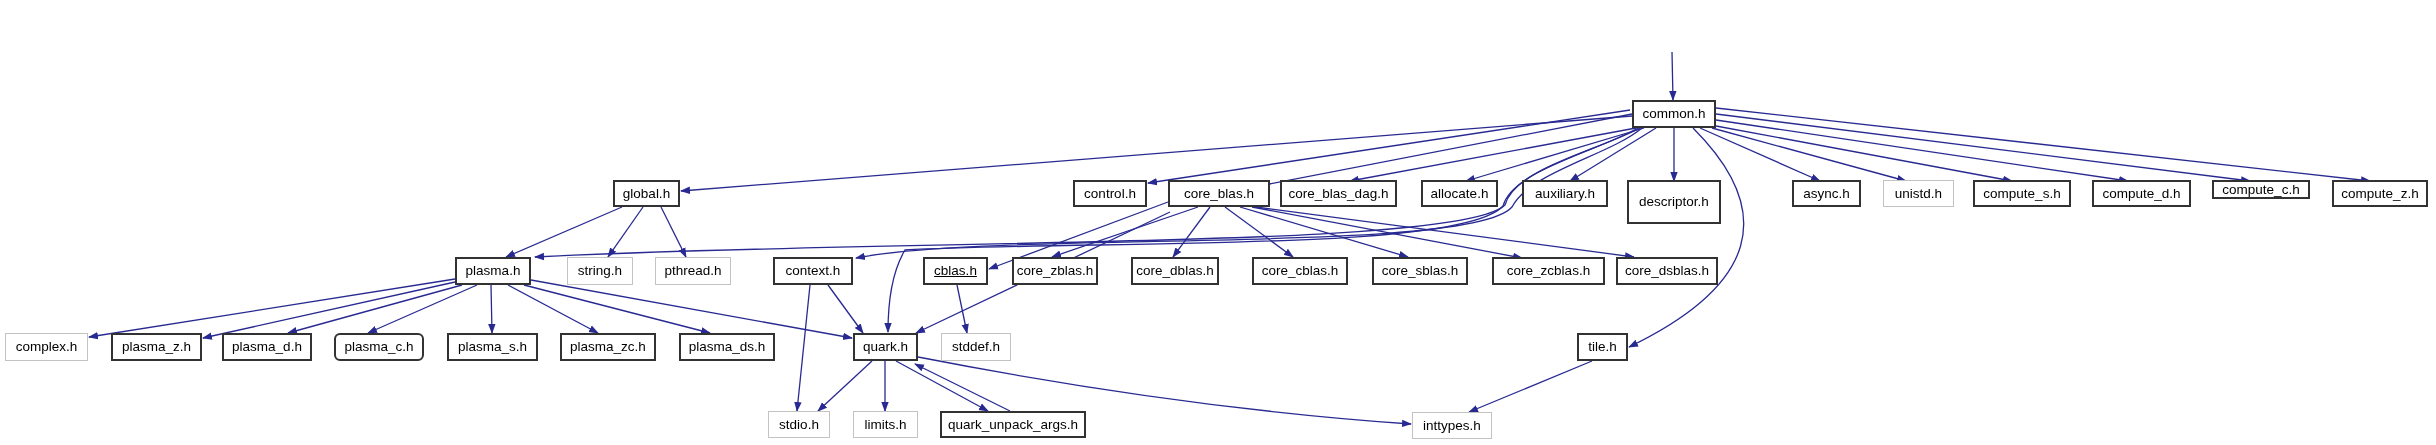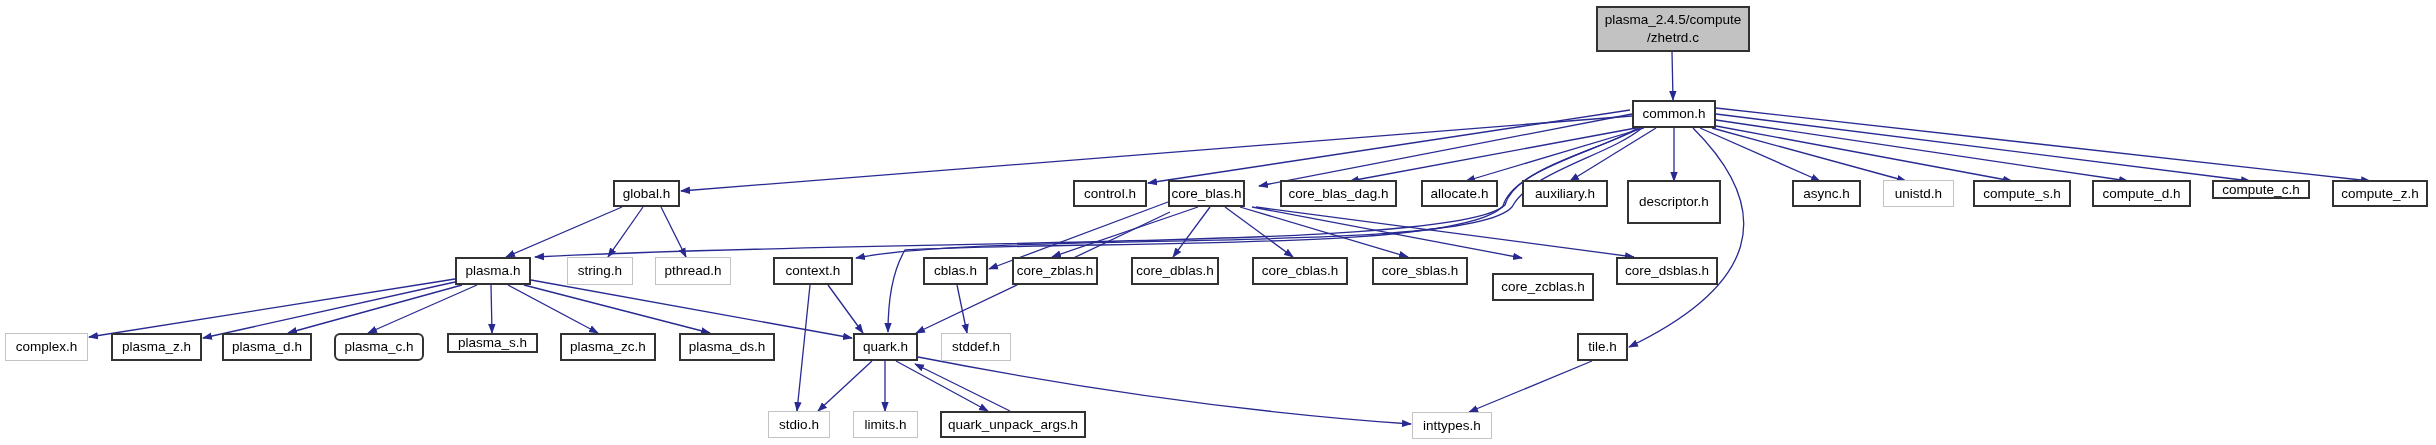--- a/index.html
+++ b/index.html
@@ -95,53 +95,51 @@
       <path d="M1256,207 L1634,257" class="edge" marker-end="url(#arrow)"></path>
       <path d="M1170,212 L916,333" class="edge" marker-end="url(#arrow)"></path>
       <path d="M872,361 L818,411" class="edge" marker-end="url(#arrow)"></path>
       <path d="M885,361 L885,411" class="edge" marker-end="url(#arrow)"></path>
       <path d="M896,361 L988,411" class="edge" marker-end="url(#arrow)"></path>
       <path d="M1010,411 L915,364" class="edge" marker-end="url(#arrow)"></path>
       <path d="M918,357 Q1180,408 1411,424" class="edge" marker-end="url(#arrow)"></path>
       <path d="M1592,361 L1469,412" class="edge" marker-end="url(#arrow)"></path>
       <path d="M957,285 L967,333" class="edge" marker-end="url(#arrow)"></path>
     </svg>
-<div class="node root" style="left: 1596px; top: 6px; width: 154px; height: 46px;">plasma_2.4.5/compute
-/zhetrd.c</div>
     <div class="node project" style="left: 1632px; top: 100px; width: 84px; height: 28px;">common.h</div>
     <div class="node project" style="left: 613px; top: 180px; width: 67px; height: 27px;">global.h</div>
     <div class="node project" style="left: 1073px; top: 180px; width: 74px; height: 27px;">control.h</div>
-    <div class="node project" style="left: 1168px; top: 180px; width: 77px; height: 27px;">core_blas.h</div>
+    <div class="node project" style="left: 1168px; top: 180px; width: 102px; height: 27px;">core_blas.h</div>
     <div class="node project" style="left: 1280px; top: 180px; width: 117px; height: 27px;">core_blas_dag.h</div>
     <div class="node project" style="left: 1421px; top: 180px; width: 77px; height: 27px;">allocate.h</div>
     <div class="node project" style="left: 1522px; top: 180px; width: 86px; height: 27px;">auxiliary.h</div>
     <div class="node project" style="left: 1627px; top: 180px; width: 94px; height: 44px;">descriptor.h</div>
     <div class="node project" style="left: 1792px; top: 180px; width: 69px; height: 27px;">async.h</div>
     <div class="node system" style="left: 1883px; top: 180px; width: 71px; height: 27px;">unistd.h</div>
     <div class="node project" style="left: 1973px; top: 180px; width: 98px; height: 27px;">compute_s.h</div>
     <div class="node project" style="left: 2092px; top: 180px; width: 99px; height: 27px;">compute_d.h</div>
     <div class="node project" style="left: 2212px; top: 180px; width: 98px; height: 19px;">compute_c.h</div>
     <div class="node project" style="left: 2332px; top: 180px; width: 96px; height: 27px;">compute_z.h</div>
     <div class="node project" style="left: 455px; top: 257px; width: 76px; height: 28px;">plasma.h</div>
     <div class="node system" style="left: 567px; top: 257px; width: 66px; height: 28px;">string.h</div>
     <div class="node system" style="left: 655px; top: 257px; width: 76px; height: 28px;">pthread.h</div>
     <div class="node project" style="left: 773px; top: 257px; width: 80px; height: 28px;">context.h</div>
-    <div class="node project" style="left: 923px; top: 257px; width: 65px; height: 28px;">cblas.h</div>
+    <div class="node project" style="left: 923px; top: 257px; width: 65px; height: 28px; text-decoration: underline;">cblas.h</div>
     <div class="node project" style="left: 1012px; top: 257px; width: 86px; height: 28px;">core_zblas.h</div>
     <div class="node project" style="left: 1131px; top: 257px; width: 88px; height: 28px;">core_dblas.h</div>
     <div class="node project" style="left: 1252px; top: 257px; width: 96px; height: 28px;">core_cblas.h</div>
     <div class="node project" style="left: 1372px; top: 257px; width: 96px; height: 28px;">core_sblas.h</div>
-    <div class="node project" style="left: 1492px; top: 257px; width: 102px; height: 28px; margin-top: 16px;">core_zcblas.h</div>
+    <div class="node project" style="left: 1492px; top: 257px; width: 113px; height: 28px;">core_zcblas.h</div>
     <div class="node project" style="left: 1616px; top: 257px; width: 102px; height: 28px;">core_dsblas.h</div>
     <div class="node project" style="left: 1577px; top: 333px; width: 51px; height: 28px;">tile.h</div>
     <div class="node system" style="left: 5px; top: 333px; width: 83px; height: 28px;">complex.h</div>
     <div class="node project" style="left: 111px; top: 333px; width: 91px; height: 28px;">plasma_z.h</div>
     <div class="node project" style="left: 222px; top: 333px; width: 90px; height: 28px;">plasma_d.h</div>
     <div class="node project" style="left: 334px; top: 333px; width: 90px; height: 28px; border-radius: 6px;">plasma_c.h</div>
-    <div class="node project" style="left: 447px; top: 333px; width: 91px; height: 20px;">plasma_s.h</div>
+    <div class="node project" style="left: 447px; top: 333px; width: 91px; height: 28px;">plasma_s.h</div>
     <div class="node project" style="left: 560px; top: 333px; width: 96px; height: 28px;">plasma_zc.h</div>
     <div class="node project" style="left: 679px; top: 333px; width: 96px; height: 28px;">plasma_ds.h</div>
     <div class="node project" style="left: 853px; top: 333px; width: 65px; height: 28px;">quark.h</div>
     <div class="node system" style="left: 941px; top: 333px; width: 70px; height: 28px;">stddef.h</div>
     <div class="node system" style="left: 768px; top: 411px; width: 62px; height: 27px;">stdio.h</div>
     <div class="node system" style="left: 853px; top: 411px; width: 65px; height: 27px;">limits.h</div>
     <div class="node project" style="left: 940px; top: 411px; width: 146px; height: 27px;">quark_unpack_args.h</div>
     <div class="node system" style="left: 1412px; top: 412px; width: 80px; height: 27px;">inttypes.h</div>
   </div>
 

